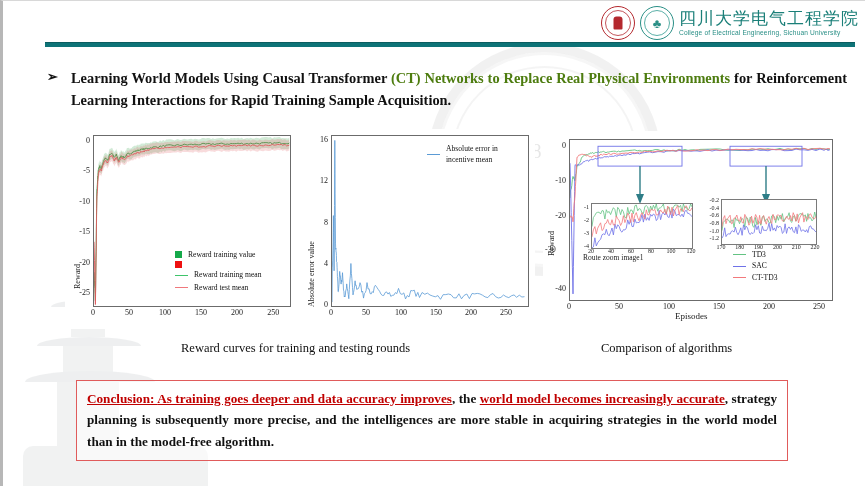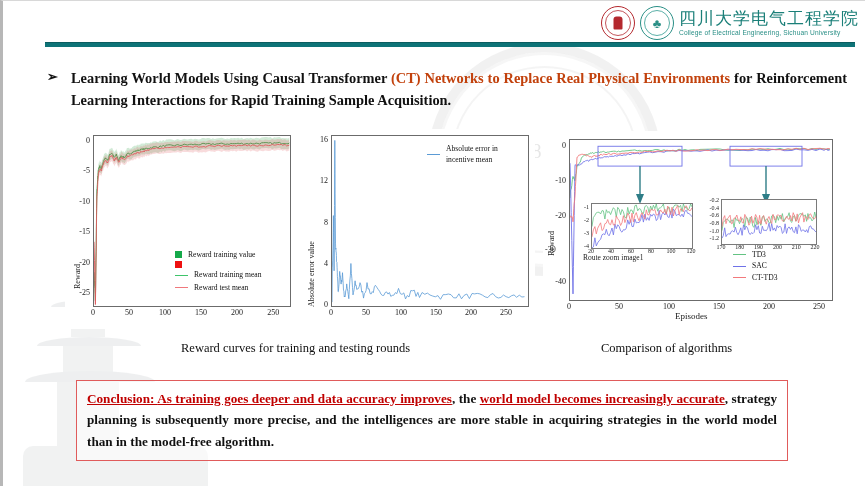--- a/index.html
+++ b/index.html
@@ -73,21 +73,21 @@
 
   
   #bullet{
     position:absolute;left:44px;top:66px;width:800px;
     font-size:14.4px;font-weight:bold;line-height:1.55;color:#111;
     font-family:"Liberation Serif",serif;
     text-align:justify;
   }
   #bullet .arrow{position:absolute;left:0;top:0;font-size:13px;color:#111;}
   #bullet .txt{display:block;margin-left:24px;}
-  .red{color:#c2410c;}
+  .red{color:#4d7c0f;}
 
   
   .fig{position:absolute;background:#fff;}
   .plotbox{position:absolute;border:1px solid #6b6b6b;background:#fff;overflow:hidden;}
   .ylab{position:absolute;font-size:8px;color:#222;white-space:nowrap;
         transform:rotate(-90deg);transform-origin:left top;font-family:"Liberation Serif",serif;}
   .tick{position:absolute;font-size:8px;color:#222;font-family:"Liberation Serif",serif;white-space:nowrap;}
   .xlab{position:absolute;font-size:9px;color:#222;font-family:"Liberation Serif",serif;white-space:nowrap;}
   .legend{position:absolute;font-size:7.6px;color:#111;font-family:"Liberation Serif",serif;white-space:nowrap;}
   .lgrow{display:flex;align-items:center;gap:6px;line-height:1.5;}
@@ -240,21 +240,21 @@
           <rect x="160" y="6.2608695652173765" width="72" height="19.82608695652175" fill="none" stroke="#6f72e8" stroke-width="0.9"></rect>
           <line x1="196" y1="26.086956521739125" x2="196" y2="56.086956521739125" stroke="#2e7d87" stroke-width="1.4"></line>
           <polygon points="192,54.086956521739125 200,54.086956521739125 196,64.08695652173913" fill="#2e7d87"></polygon>
         </svg>
       </div>
     <div id="fig3-yticks">
         <div class="tick" style="left: 2px; top: 9.95652px; width: 21px; text-align: right;">0</div>
         <div class="tick" style="left: 2px; top: 44.7391px; width: 21px; text-align: right;">-10</div>
         <div class="tick" style="left: 2px; top: 79.5217px; width: 21px; text-align: right;">-20</div>
         <div class="tick" style="left: 2px; top: 114.304px; width: 21px; text-align: left;">-30</div>
-        <div class="tick" style="left: 2px; top: 146px; width: 21px; text-align: right;">-40</div>
+        <div class="tick" style="left: 2px; top: 153px; width: 21px; text-align: right;">-40</div>
       </div>
     <div id="fig3-xticks">
         <div class="tick" style="left: 16px; top: 171px; width: 20px; text-align: center;">0</div>
         <div class="tick" style="left: 66px; top: 171px; width: 20px; text-align: center;">50</div>
         <div class="tick" style="left: 116px; top: 171px; width: 20px; text-align: center;">100</div>
         <div class="tick" style="left: 166px; top: 171px; width: 20px; text-align: center;">150</div>
         <div class="tick" style="left: 216px; top: 171px; width: 20px; text-align: center;">200</div>
         <div class="tick" style="left: 266px; top: 171px; width: 20px; text-align: center;">250</div>
       </div>
     <div class="xlab" style="left:132px;top:180px;">Episodes</div>

